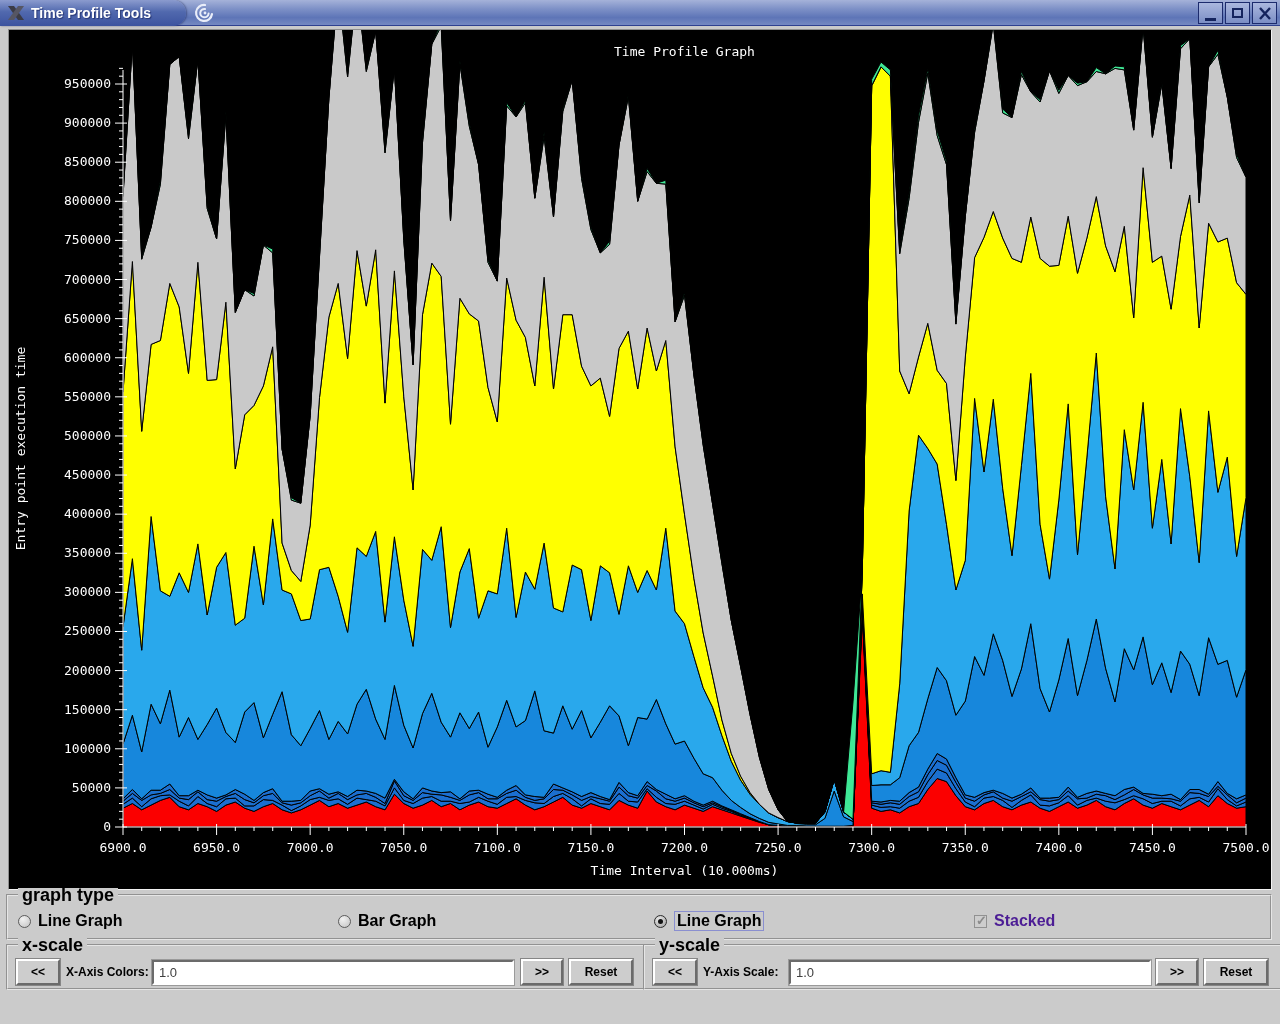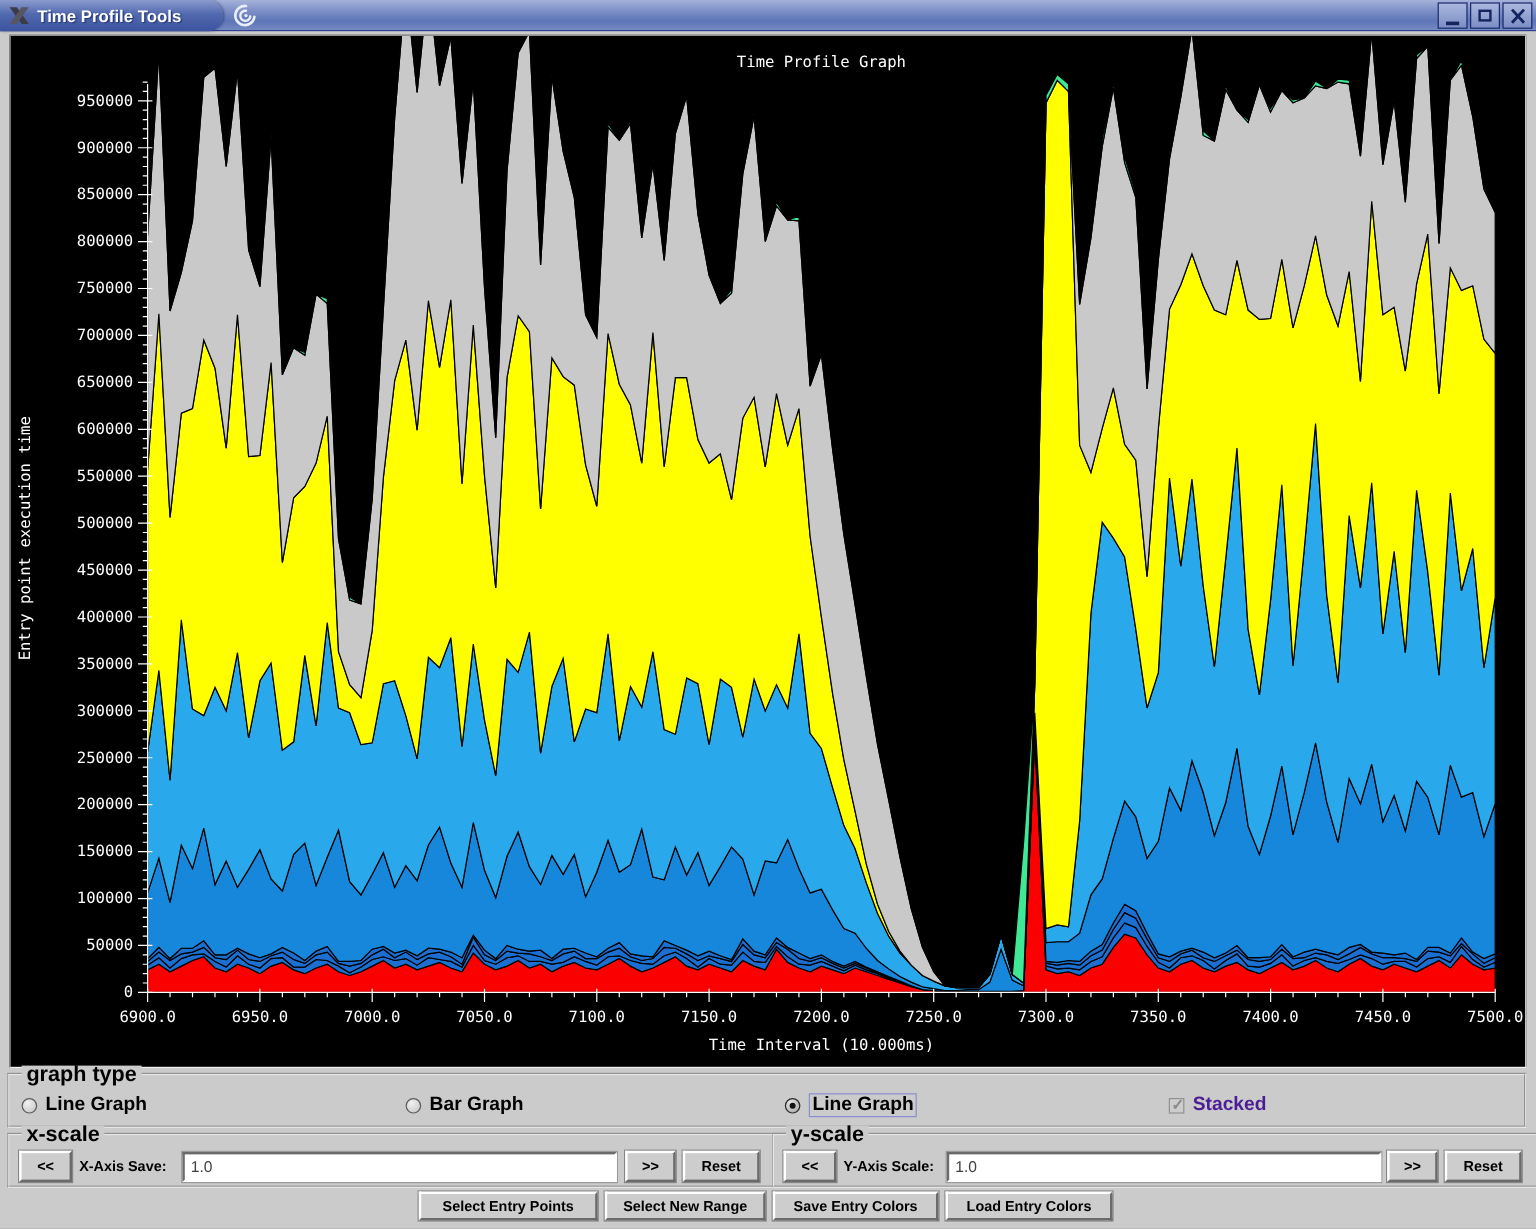--- a/index.html
+++ b/index.html
@@ -362,35 +362,29 @@
     </div>
     <div class="opt disabled" style="left:966px">
       <span class="checkbox checked"></span>
       <label>Stacked</label>
     </div>
   </div>
 
   <div class="group" id="x-scale">
     <span class="group-label">x-scale</span>
     <button class="mbtn sbtn" style="left:8px;width:44px">&lt;&lt;</button>
-    <span class="scale-label" style="left:58px">X-Axis Save:</span>
+    <span class="scale-label" style="left:58px">X-Axis Colors:</span>
     <input class="sfield" style="left: 144px; width: 362px;" value="1.0">
     <button class="mbtn sbtn" style="left:513px;width:42px">&gt;&gt;</button>
     <button class="mbtn sbtn" style="left:561px;width:64px">Reset</button>
   </div>
 
   <div class="group" id="y-scale">
     <span class="group-label">y-scale</span>
     <button class="mbtn sbtn" style="left:8px;width:44px">&lt;&lt;</button>
     <span class="scale-label" style="left:58px">Y-Axis Scale:</span>
     <input class="sfield" style="left: 144px; width: 362px;" value="1.0">
     <button class="mbtn sbtn" style="left:511px;width:42px">&gt;&gt;</button>
     <button class="mbtn sbtn" style="left:559px;width:64px">Reset</button>
   </div>
 
-  <div class="actions">
-    <button class="mbtn" style="left:349px;width:149px">Select Entry Points</button>
-    <button class="mbtn" style="left:504px;width:134px">Select New Range</button>
-    <button class="mbtn" style="left:644px;width:138px">Save Entry Colors</button>
-    <button class="mbtn" style="left:788px;width:139px">Load Entry Colors</button>
-  </div>
 
 </div>
 
 </body></html>

